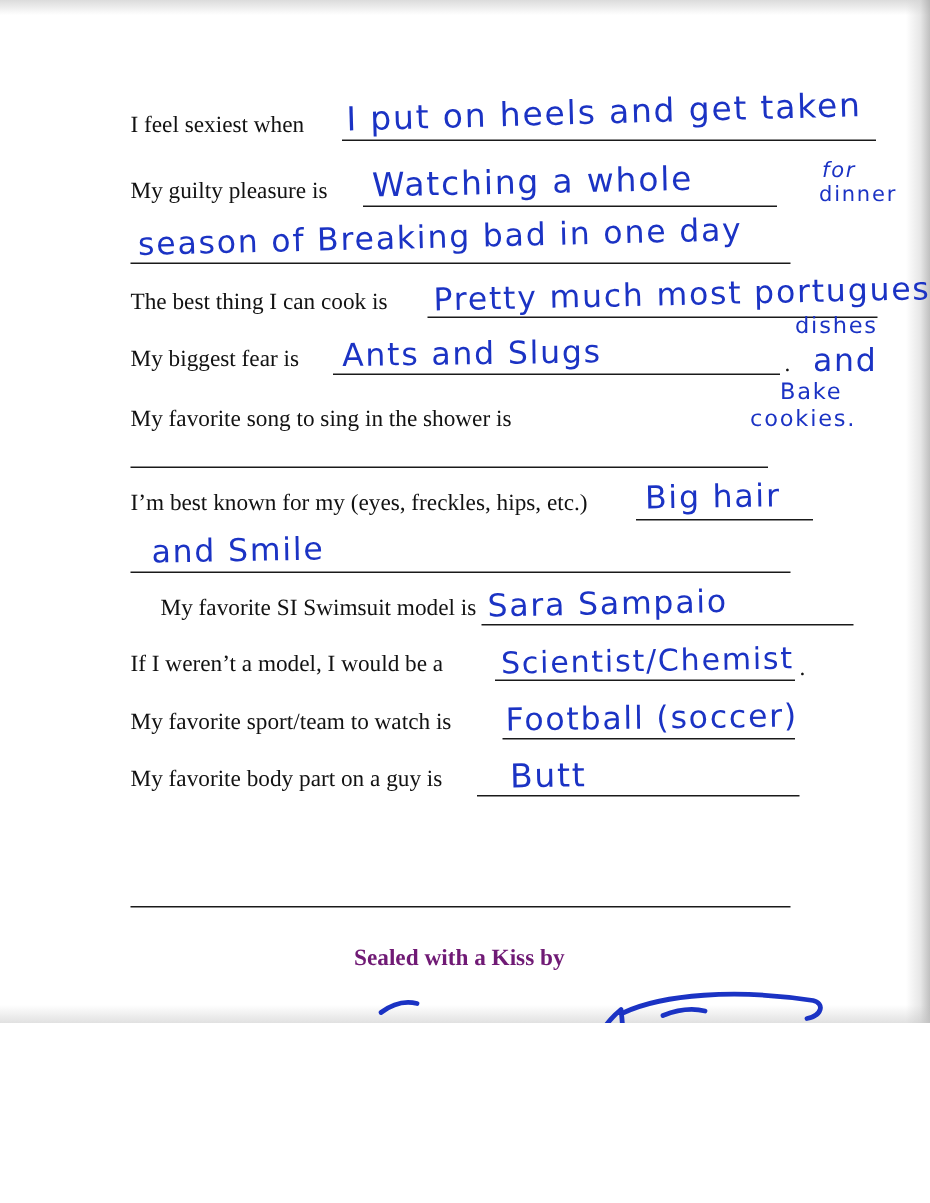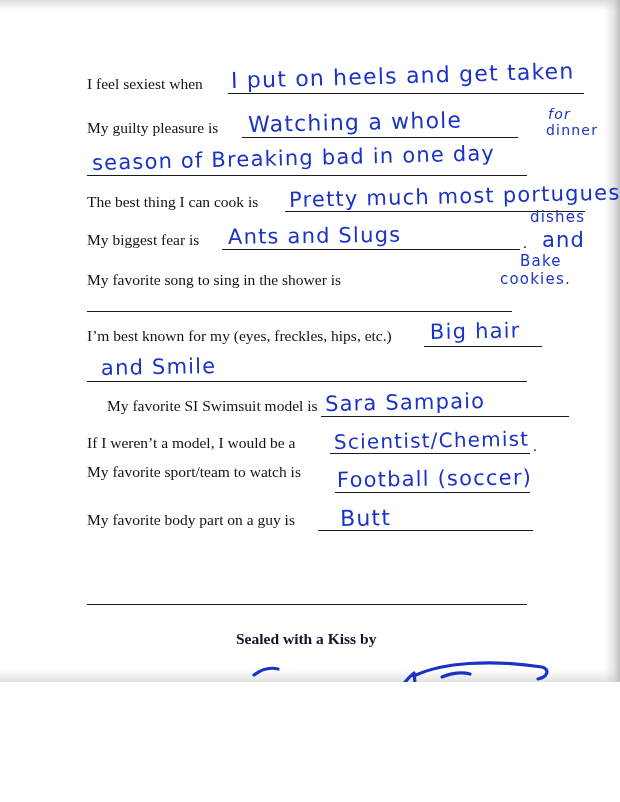--- a/index.html
+++ b/index.html
@@ -69,21 +69,21 @@
   }
 
   .rule {
     position: absolute;
     height: 0;
     border-bottom: 1.2px solid #1a1a1a;
   }
 
   .sealed {
     position: absolute;
-    color: #0f172a;
+    color: #701a75;
     font-family: "Liberation Serif", serif;
     font-weight: bold;
     font-size: 15.5px;
     white-space: nowrap;
   }
 
   
   #signature-svg {
     position: absolute;
     left: 190px;
@@ -137,21 +137,21 @@
 
   <div class="printed" style="left:87px; top:398px;margin-left:20px;">My favorite SI Swimsuit model is</div>
   <div class="rule" style="left:321px; top:416px; width:248px;"></div>
   <div class="hand" style="left:325px; top:392px; font-size:21px; transform: rotate(-1.1deg);">Sara Sampaio</div>
 
   <div class="printed" style="left:87px; top:435px;">If I weren’t a model, I would be a</div>
   <div class="rule" style="left:330px; top:453px; width:200px;"></div>
   <div class="hand" style="left:334px; top:430px; font-size:20px; transform: rotate(-1deg);">Scientist/Chemist</div>
   <div class="printed" style="left:533px; top:438px;">.</div>
 
-  <div class="printed" style="left:87px; top:464px;text-align:right;">My favorite sport/team to watch is</div>
+  <div class="printed" style="left:87px; top:474px;text-align:right;">My favorite sport/team to watch is</div>
   <div class="rule" style="left:335px; top:492px; width:195px;"></div>
   <div class="hand" style="left:337px; top:468px; font-size:21px; transform: rotate(-0.8deg);">Football (soccer)</div>
 
   <div class="printed" style="left:87px; top:512px;">My favorite body part on a guy is</div>
   <div class="rule" style="left:318px; top:530px; width:215px;"></div>
   <div class="hand" style="left:340px; top:506px; font-size:22px; transform: rotate(-1deg);">Butt</div>
 
   <div class="rule" style="left:87px; top:604px; width:440px;"></div>
   <div class="sealed" style="left:236px; top:630px;">Sealed with a Kiss by</div>
 

